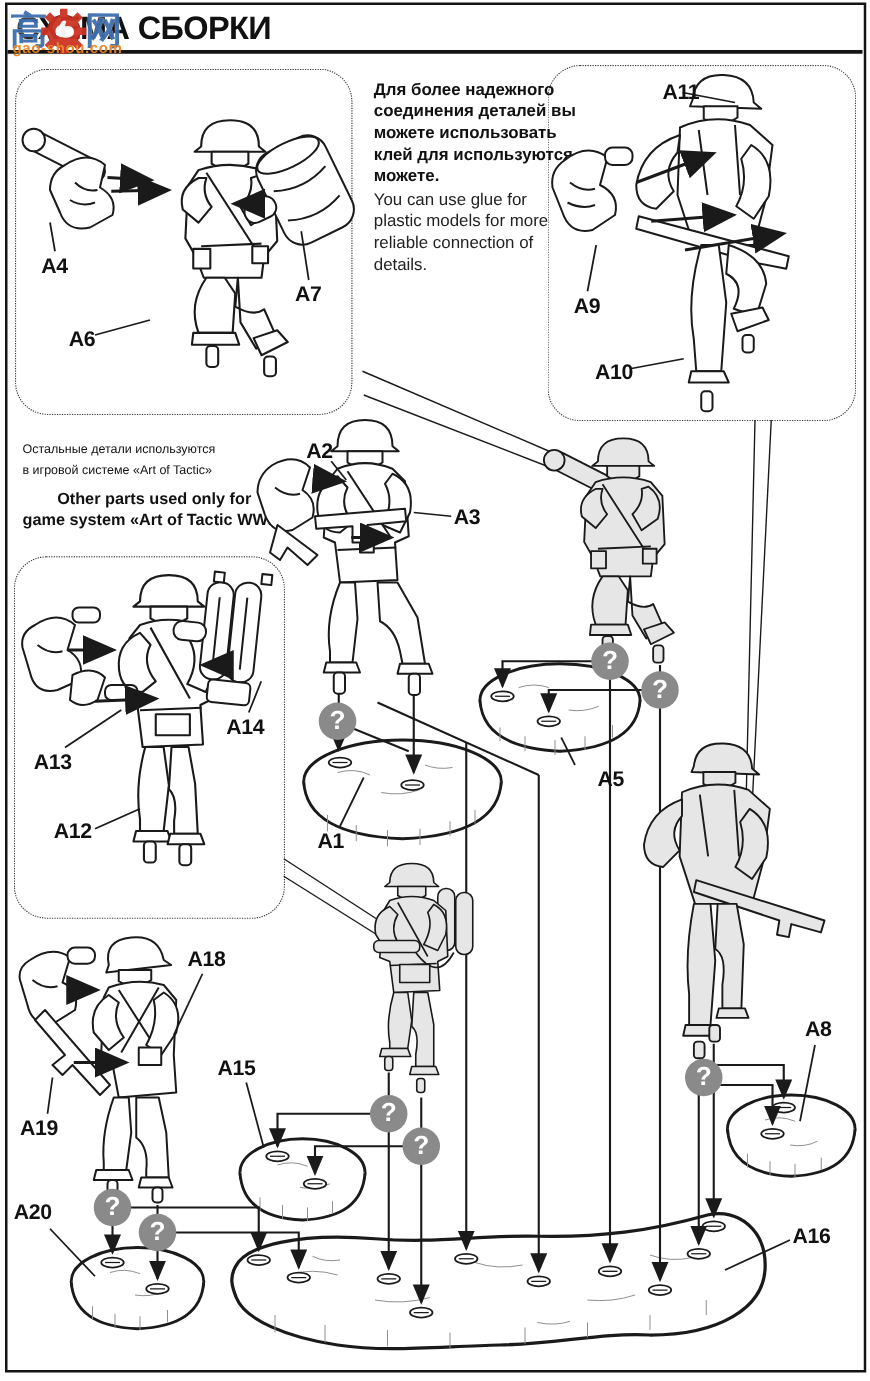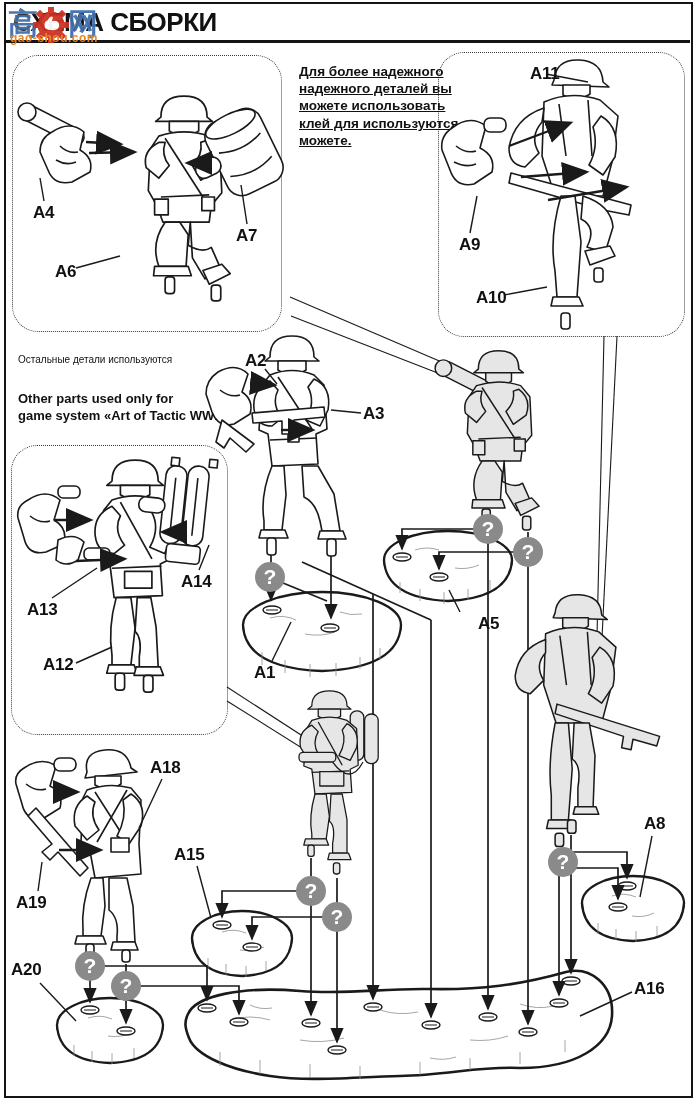--- a/index.html
+++ b/index.html
@@ -10,24 +10,24 @@
   .title-ru{position:absolute;left:13px;top:7px;font-size:26px;font-weight:bold;letter-spacing:-0.5px;white-space:nowrap;}
   .title-en{position:absolute;right:16px;top:9px;font-size:24px;font-weight:bold;letter-spacing:-0.5px;white-space:nowrap;}
   
   .wm{position:absolute;left:8px;top:4px;width:110px;height:44px;z-index:30;opacity:.95;}
   .wm .zh{position:absolute;font-weight:bold;font-size:30px;color:#3f6fae;text-shadow:0 0 1px #fff;}
   .wm .site{position:absolute;left:2px;top:27px;font-size:12px;font-weight:bold;color:#e8821e;letter-spacing:.5px;}
   
   .panel{position:absolute;border:1.7px dotted #3a3a3a;border-radius:26px;background:#fff;}
   
   .tline{white-space:nowrap;}
-  .glue-ru{position:absolute;left:299px;top:63px;font-size:13.5px;line-height:17.2px;font-weight:bold;text-decoration:underline;}
+  .glue-ru{position:absolute;left:299px;top:63px;font-size:13.5px;line-height:17.2px;font-weight:bold;}
   .glue-en{position:absolute;left:299px;top:151px;font-size:13.5px;line-height:17.2px;color:#222;}
   .tac-ru{position:absolute;left:18px;top:352px;font-size:10px;line-height:16.5px;}
-  .tac-en{position:absolute;left:18px;top:391px;font-size:13px;line-height:16.5px;font-weight:bold;}
+  .tac-en{position:absolute;left:18px;top:391px;font-size:13px;line-height:16.5px;font-weight:bold;text-align:center;}
   
   .plabel{position:absolute;font-size:17px;font-weight:bold;letter-spacing:-0.3px;z-index:20;}
   
   .qc{position:absolute;width:30px;height:30px;border-radius:50%;background:#8a8a8a;color:#fff;
       font-size:21px;font-weight:bold;line-height:30px;text-align:center;z-index:25;}
   
   #art{position:absolute;left:0;top:0;z-index:10;}
   .fw path,.fw rect,.fw ellipse,.fw circle{fill:#ffffff;stroke:#1a1a1a;stroke-width:1.6;stroke-linejoin:round;}
   .fg path,.fg rect,.fg ellipse,.fg circle{fill:#e6e6e6;stroke:#1a1a1a;stroke-width:1.6;stroke-linejoin:round;}
   .fw .nf,.fg .nf,.nf{fill:none !important;}
@@ -420,27 +420,34 @@
       <path class="ld" d="M197,866 L211,918"></path>
       <path class="ld" d="M38,891 L42,862"></path>
       <path class="ld" d="M652,836 L640,897"></path>
       <path class="ld" d="M40,983 L76,1021"></path>
       <path class="ld" d="M632,992 L580,1016"></path>
     </g>
   </svg>
 
   <div class="glue-ru">
     <div class="tline">Для более надежного</div>
-    <div class="tline">надежного деталей вы</div>
+    <div class="tline">соединения деталей вы</div>
     <div class="tline">можете использовать</div>
     <div class="tline">клей для используются</div>
     <div class="tline">можете.</div>
   </div>
+  <div class="glue-en">
+    <div class="tline">You can use glue for</div>
+    <div class="tline">plastic models for more</div>
+    <div class="tline">reliable connection of</div>
+    <div class="tline">details.</div>
+  </div>
   <div class="tac-ru">
     <div class="tline">Остальные детали используются</div>
+    <div class="tline">в игровой системе «Art of Tactic»</div>
   </div>
   <div class="tac-en">
     <div class="tline">Other parts used only for</div>
     <div class="tline">game system «Art of Tactic WWII»</div>
   </div>
 
   <div class="plabel" style="left:33px;top:203px">A4</div>
   <div class="plabel" style="left:55px;top:262px">A6</div>
   <div class="plabel" style="left:236px;top:226px">A7</div>
   <div class="plabel" style="left:530px;top:64px">A11</div>

